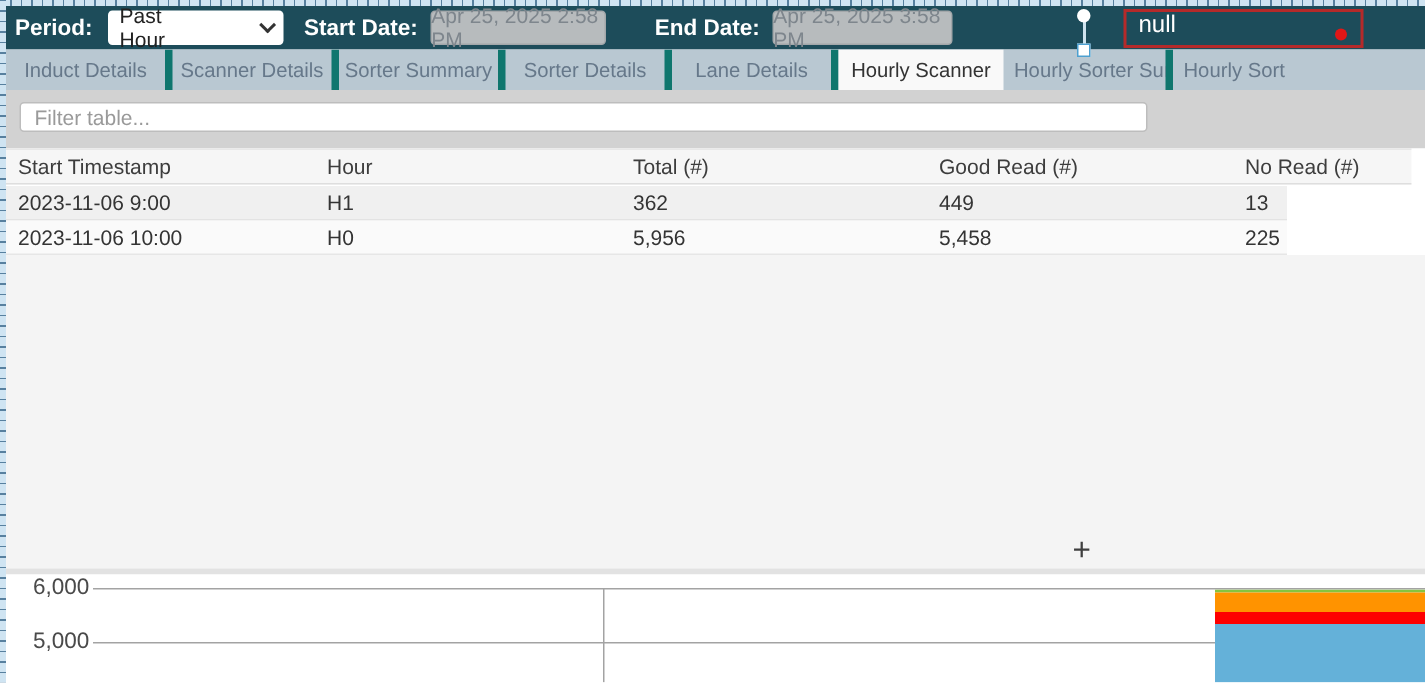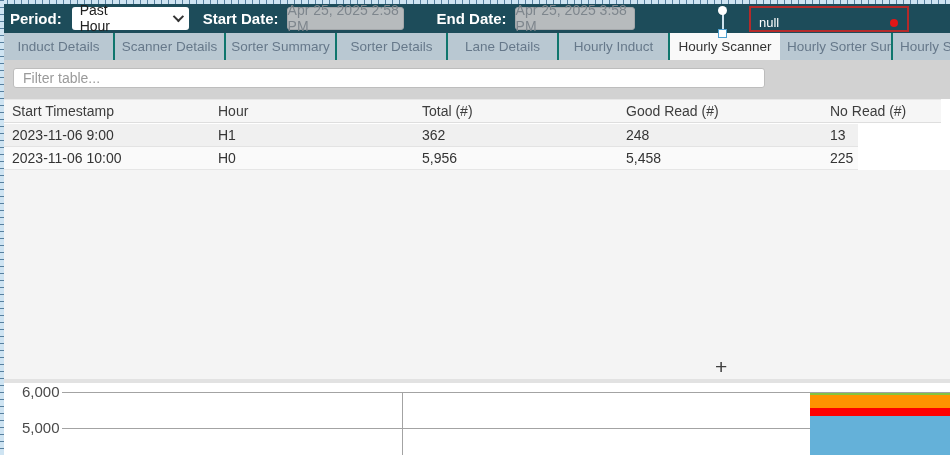--- a/index.html
+++ b/index.html
@@ -26,36 +26,36 @@
           transform:rotate(45deg) translateY(-2px); }
   .lbl-start { margin-left:14px;text-align:center; }
   .date-input { margin-left:8px; height:23px; background:#b7bbbd; border:1px solid #a3a7aa;
                 border-radius:3px; color:#7e868d; font-size:14px; display:flex;
                 align-items:center; justify-content:center; }
   .date1 { width:117px; }
   .lbl-end { margin-left:33px;text-align:right; }
   .date2 { width:120px; }
 
   .null-box { left:749px; top:6px; width:160px; height:26px; border:2px solid #b52a2a;
-              color:#fff; font-size:13px; display:flex; align-items:flex-end; padding-left:8px; z-index:30; }
+              color:#fff; font-size:16px; display:flex; align-items:flex-start; padding-left:8px; z-index:30; }
   .null-dot { position:absolute; right:9px; bottom:3px; width:8px; height:8px;
               border-radius:50%; background:#e01717; }
 
   
   .handle-line { left:722px; top:10px; width:2px; height:22px; background:#cfe3ee; z-index:45; }
   .handle-circle { left:718px; top:6px; width:9px; height:9px; border-radius:50%;
                    background:#fff; z-index:46; }
   .handle-square { left:718px; top:29px; width:9px; height:9px; background:#fff;
                    border:1px solid #4da0d0; z-index:46; }
 
   
   .tabbar { left:4px; top:33px; width:946px; height:27px; display:flex; overflow:hidden;
             background:#b9c8d2; }
   .tab { height:27px; display:flex; align-items:center; justify-content:center;
-         font-size:13.5px; color:#66788a; border-right:2px solid #0f766e;
+         font-size:13.5px; color:#66788a; border-right:5px solid #0f766e;
          white-space:nowrap; overflow:hidden; flex:none; cursor:pointer; }
   .tab.w { width:111px; }
   .tab.active { width:110px; background:#f9f9f9; color:#333; border-right:none; }
   .tab.clip { width:113px; justify-content:flex-start; padding-left:7px; }
   .tab.last { width:120px; justify-content:flex-start; padding-left:7px; border-right:none; }
 
   
   .filterbar { left:4px; top:60px; width:946px; height:39px; background:#d2d2d2; }
   .filter-input { position:absolute; left:9px; top:8px; width:752px; height:20px;
                   border:1px solid #bdbdbd; border-radius:3px; font-size:14px;
@@ -128,23 +128,20 @@
       </div>
     <div class="tab w">
         <span>Sorter Summary</span>
       </div>
     <div class="tab w">
         <span>Sorter Details</span>
       </div>
     <div class="tab w">
         <span>Lane Details</span>
       </div>
-    <div class="tab w">
-        <span>Hourly Induct</span>
-      </div>
     <div class="tab active">
         <span>Hourly Scanner</span>
       </div>
     <div class="tab clip">
         <span>Hourly Sorter Summary</span>
       </div>
     <div class="tab last">
         <span>Hourly Sort</span>
       </div>
   </div>
@@ -159,21 +156,21 @@
     <div class="cell">Total (#)</div>
     <div class="cell">Good Read (#)</div>
     <div class="cell">No Read (#)</div>
   </div>
   <div class="abs scroll-notch"></div>
 
   <div class="abs trow trow1 grid-row">
     <div class="cell">2023-11-06 9:00</div>
     <div class="cell">H1</div>
     <div class="cell">362</div>
-    <div class="cell">248</div>
+    <div class="cell">449</div>
     <div class="cell">13</div>
   </div>
   <div class="abs trow trow2 grid-row">
     <div class="cell">2023-11-06 10:00</div>
     <div class="cell">H0</div>
     <div class="cell">5,956</div>
     <div class="cell">5,458</div>
     <div class="cell">225</div>
   </div>
 

